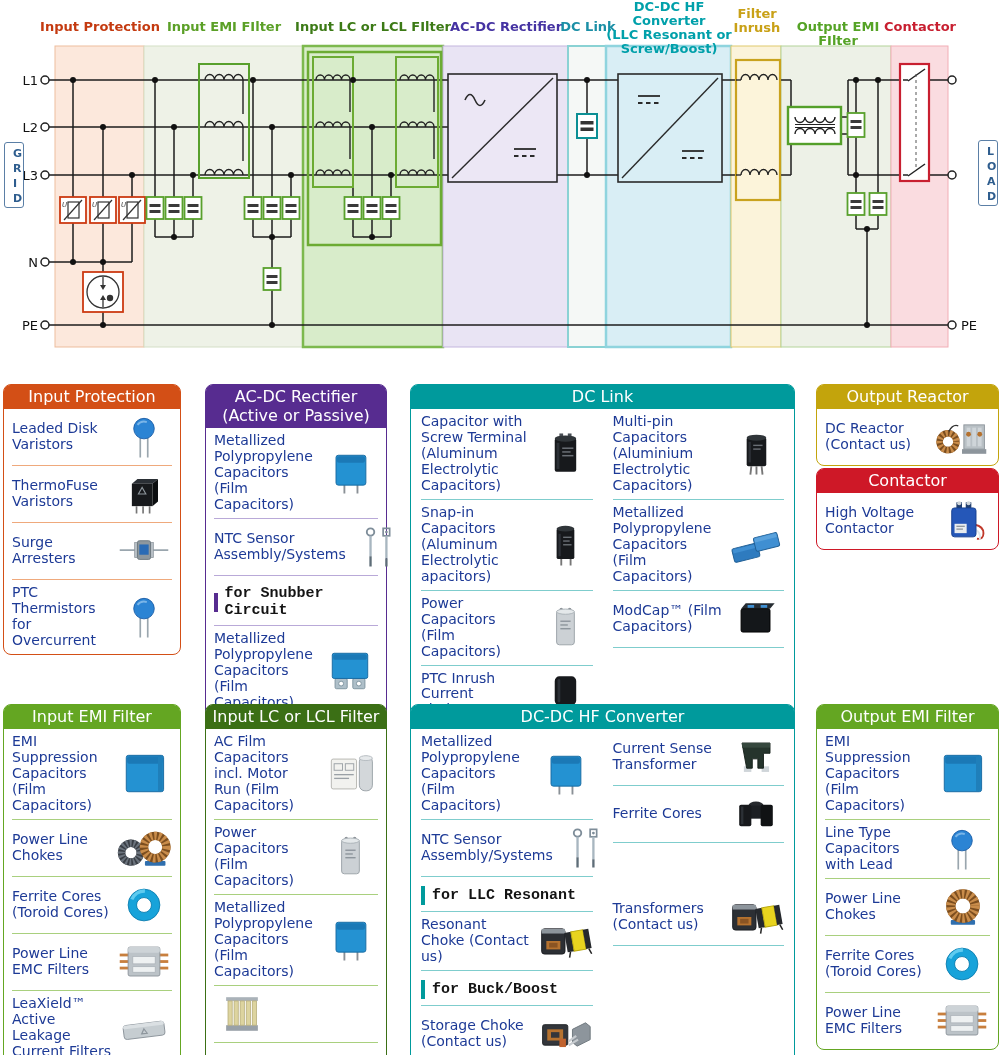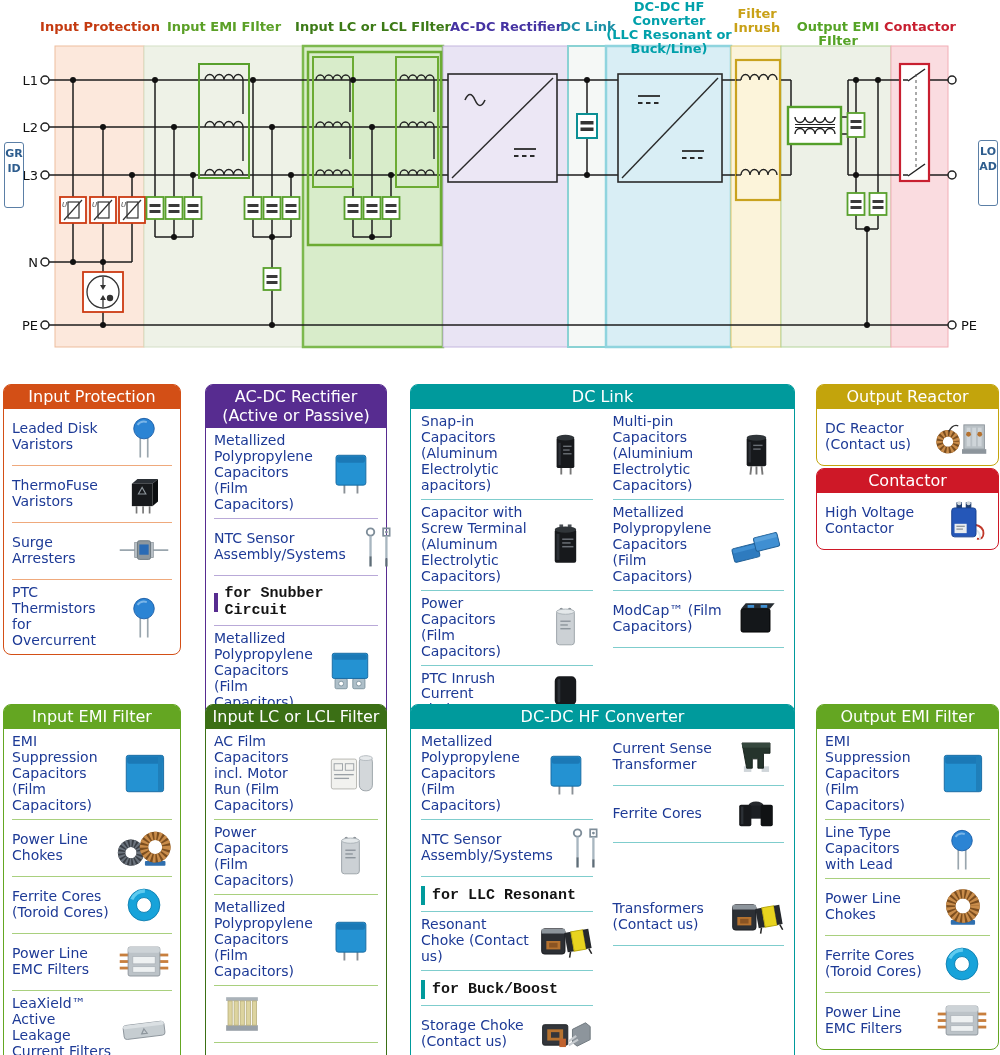--- a/index.html
+++ b/index.html
@@ -7,21 +7,21 @@
   .canvas{position:relative;width:1000px;height:1055px;background:#fff;overflow:hidden;}
   
   .diagram{position:absolute;left:0;top:0;width:1000px;height:365px;}
   .diagram svg{position:absolute;left:0;top:0;}
   .zlabel{position:absolute;font-size:13px;font-weight:bold;text-align:center;line-height:14px;}
   .zl-ip{color:#c43a10}.zl-emi{color:#5ba027}.zl-lcl{color:#3c7a16}.zl-acdc{color:#4533a2}
   .zl-dcl{color:#1b8fa6}.zl-dcdc{color:#00a0aa}.zl-or{color:#c9a117}.zl-oemi{color:#55a326}.zl-con{color:#c81f30}
   .zlabel span{display:block;}
   .vrail{position:absolute;box-sizing:border-box;width:20px;border:1.5px solid #5b7fa6;border-radius:3px;
     background:#fff;color:#2e5d8e;font-size:11px;font-weight:bold;text-align:center;
-    word-break:break-all;line-height:15px;padding:3px 0;}
+    word-break:break-all;line-height:15px;padding:3px 8px;}
   
   .card{position:absolute;box-sizing:border-box;background:#fff;border:1.5px solid;border-radius:8px;}
   .chead{color:#fff;font-size:16px;text-align:center;padding:2px 4px 3px;border-radius:6px 6px 0 0;line-height:1.2;}
   .items{padding:0 8px;}
   .cols{display:flex;align-items:flex-start;}
   .col{flex:1;padding:0 10px;min-width:0;}
   .item{display:flex;align-items:center;gap:4px;padding:5px 0;border-bottom:1px solid var(--div);}
   .items > .item:last-child, .col > .item:last-child{border-bottom:none;}
   .keep-div{border-bottom:1px solid var(--div) !important;}
   .ilabel{flex:1;color:#1d3a96;font-size:14px;line-height:1.14;}
@@ -611,21 +611,21 @@
       </div>
     <div class="zlabel zl-acdc" style="left:445px;top:20px;width:122px">
         <span>AC-DC Rectifier</span>
       </div>
     <div class="zlabel zl-dcl" style="left:557px;top:20px;width:62px">
         <span>DC Link</span>
       </div>
     <div class="zlabel zl-dcdc" style="left:596px;top:0px;width:146px">
       <span>DC-DC HF Converter</span>
         <span>(LLC Resonant or</span>
-        <span>Buck/Line)</span>
+        <span>Screw/Boost)</span>
     </div>
     <div class="zlabel zl-or" style="left:715px;top:7px;width:84px">
       <span>Filter</span>
         <span>Inrush</span>
     </div>
     <div class="zlabel zl-oemi" style="left:776px;top:20px;width:124px">
         <span>Output EMI FIlter</span>
       </div>
     <div class="zlabel zl-con" style="left:868px;top:20px;width:104px">
         <span>Contactor</span>
@@ -716,32 +716,32 @@
           </span>
       </div>
     </div>
   </div>
 
   <div class="card c-teal" style="left:410px;top:384px;width:385px;min-height:254px">
     <div class="chead"><span>DC Link</span></div>
     <div class="cols">
       <div class="col">
         <div class="item">
+          <div class="ilabel">Capacitor with Screw Terminal (Aluminum Electrolytic Capacitors)</div>
+          <span class="icn">
+              <svg viewBox="0 0 60 48">
+                <use href="#sym-ecap-screw" xlink:href="#sym-ecap-screw"></use>
+              </svg>
+            </span>
+        </div>
+        <div class="item">
           <div class="ilabel">Snap-in Capacitors (Aluminum Electrolytic apacitors)</div>
           <span class="icn">
               <svg viewBox="0 0 60 48">
                 <use href="#sym-ecap-snap" xlink:href="#sym-ecap-snap"></use>
-              </svg>
-            </span>
-        </div>
-        <div class="item">
-          <div class="ilabel">Capacitor with Screw Terminal (Aluminum Electrolytic Capacitors)</div>
-          <span class="icn">
-              <svg viewBox="0 0 60 48">
-                <use href="#sym-ecap-screw" xlink:href="#sym-ecap-screw"></use>
               </svg>
             </span>
         </div>
         <div class="item">
           <div class="ilabel">Power Capacitors (Film Capacitors)</div>
           <span class="icn">
               <svg viewBox="0 0 60 48">
                 <use href="#sym-power-cap" xlink:href="#sym-power-cap"></use>
               </svg>
             </span>

